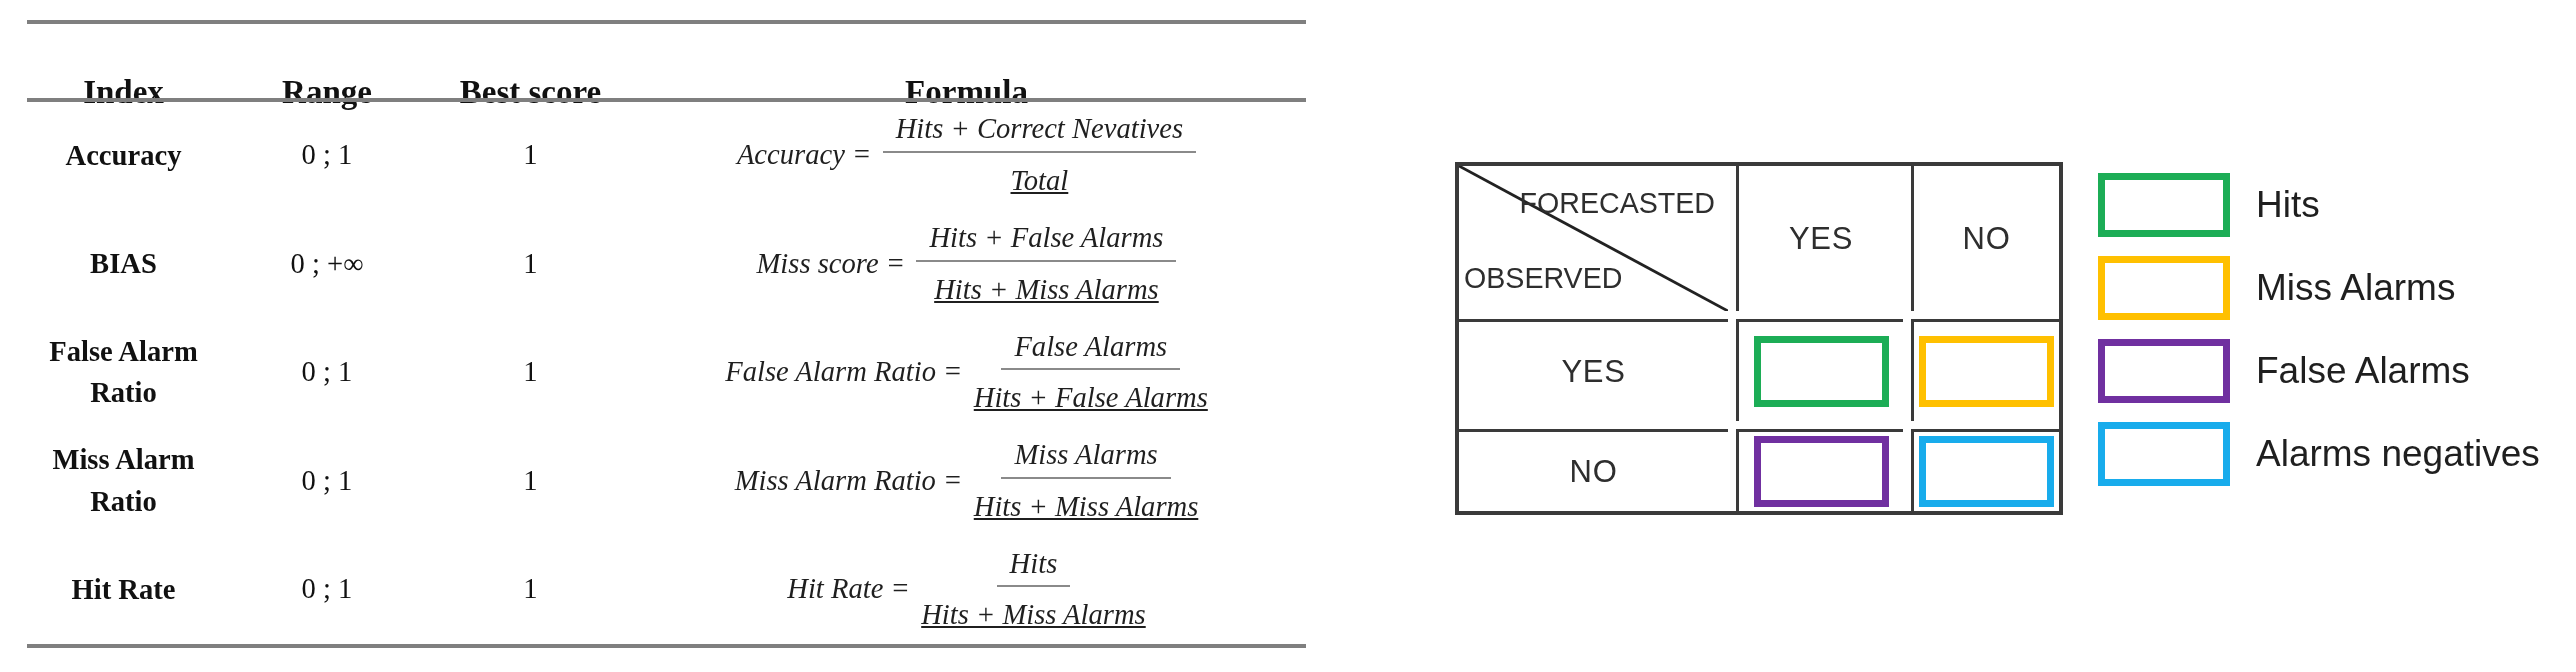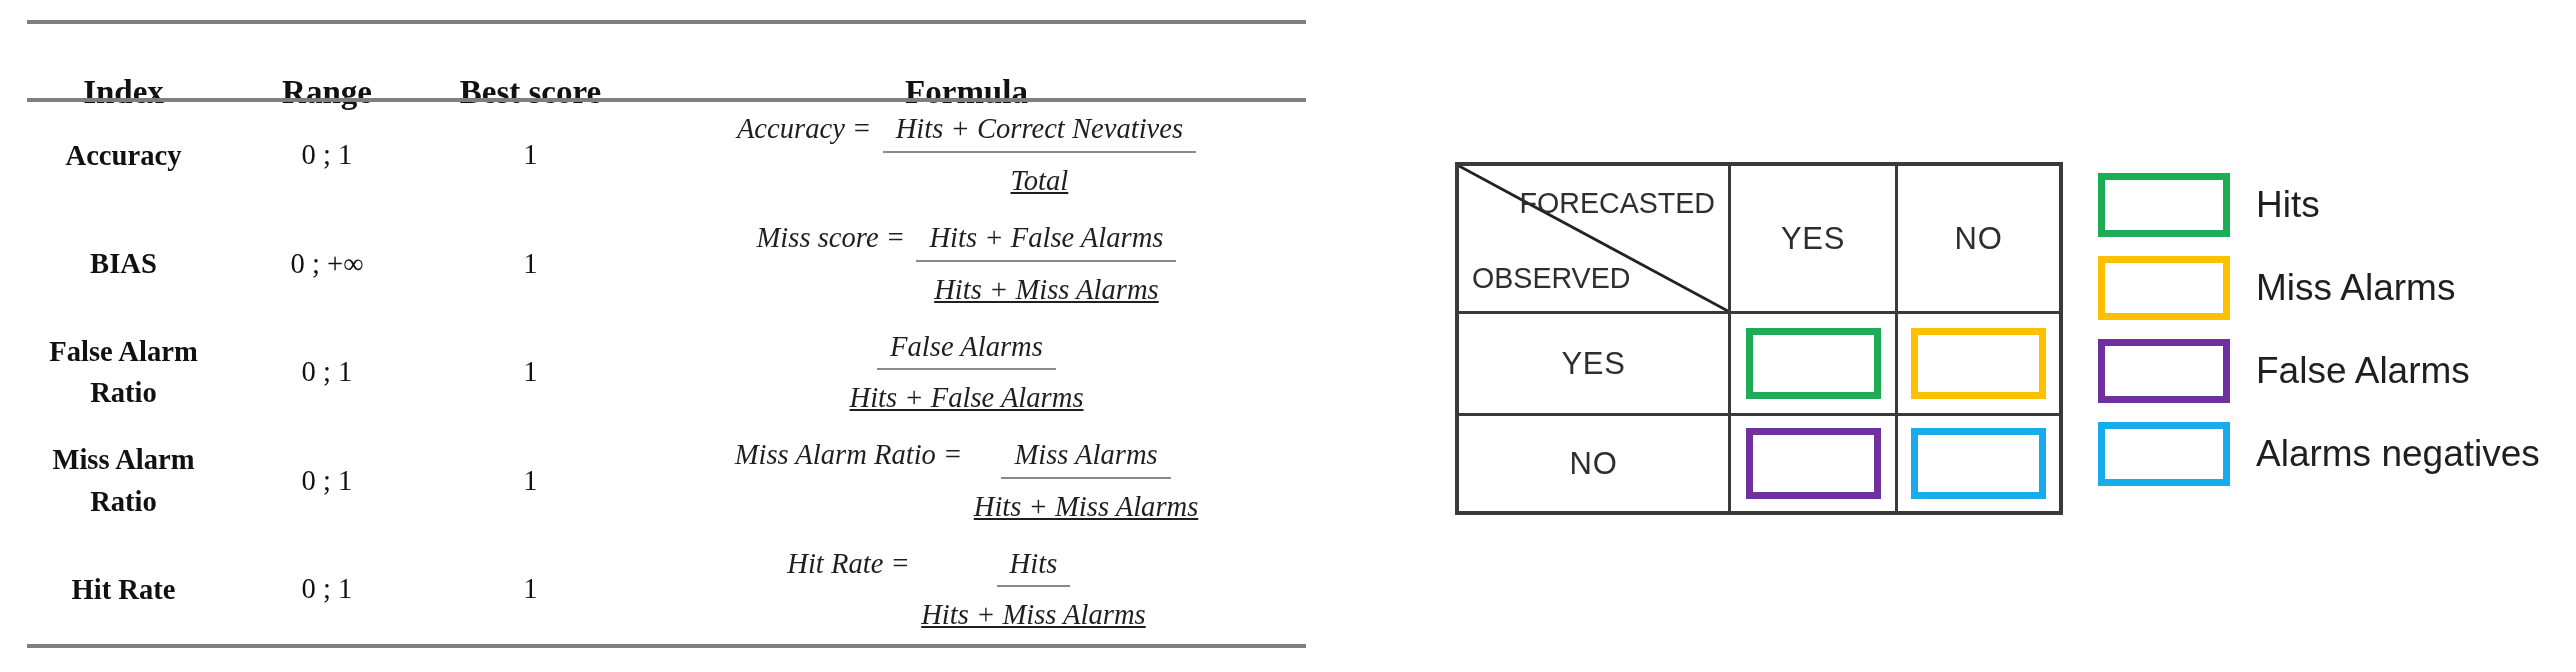--- a/index.html
+++ b/index.html
@@ -13,39 +13,39 @@
   .hrule.mid{top:78px;height:3.6px;}
   .hrule.bot{bottom:0;}
   .mhead{position:absolute;left:0;top:4.3px;width:100%;height:74px;
          display:grid;grid-template-columns:193px 214px 193px 1fr;align-items:center;margin-top:31px;}
   .mhead .hcell{font-weight:bold;font-size:33px;text-align:center;}
   .mbody{position:absolute;left:0;top:81px;bottom:4.3px;width:100%;
          display:grid;grid-template-rows:repeat(5,1fr);}
   .mrow{display:grid;grid-template-columns:193px 214px 193px 1fr;align-items:center;}
   .mcell{text-align:center;font-size:28.6px;}
   .mcell.idx{font-weight:bold;line-height:1.45;padding:0 7.1px;text-align:center;}
-  .eq{display:flex;justify-content:center;
+  .eq{display:flex;align-items:center;justify-content:center;
       font-style:italic;font-size:28.6px;color:#1f1f1f;}
   .eq .lhs{margin-right:11.4px;white-space:nowrap;}
   .frac{display:inline-flex;flex-direction:column;align-items:center;}
   .frac .fnum{padding:0 13px 5.7px 13px;border-bottom:2.9px solid #8a8a8a;white-space:nowrap;}
   .frac .fden{padding-top:12px;white-space:nowrap;text-decoration:underline;}
 
   
   #ctable{position:absolute;left:1455px;top:162px;width:608px;height:353px;
           border:4.3px solid #3a3a3a;box-sizing:border-box;background:#fff;
           display:grid;grid-template-columns:269px 167px 1fr;grid-template-rows:145px 102px 1fr;
           font-family:"Liberation Sans",sans-serif;color:#2e2e2e;}
   .ctcell{position:relative;display:flex;align-items:center;justify-content:center;box-sizing:border-box;}
   .bl{border-left:3.6px solid #3a3a3a;}
   .bt{border-top:3.6px solid #3a3a3a;}
   .cthead{font-size:31px;letter-spacing:0.7px;}
   .corner svg{position:absolute;inset:0;width:100%;height:100%;}
   .corner .lab-top{position:absolute;top:21.4px;right:13px;font-size:28.6px;}
-  .corner .lab-bot{position:absolute;bottom:15.7px;left:13px;font-size:28.6px;}
+  .corner .lab-bot{position:absolute;bottom:15.7px;left:5px;font-size:28.6px;}
   .cbox{width:121px;height:57px;border:7.1px solid #000;background:#fff;}
 
   
   #legend{position:absolute;left:2098px;top:173px;display:flex;flex-direction:column;gap:19px;
           font-family:"Liberation Sans",sans-serif;color:#1f1f1f;}
   .litem{display:flex;align-items:center;height:64px;}
   .lbox{width:118px;height:50px;border:7.1px solid #000;background:#fff;flex:0 0 auto;}
   .llab{margin-left:26px;font-size:37px;white-space:nowrap;}
 </style>
 </head>
@@ -91,20 +91,21 @@
             <span class="fden">Hits + Miss Alarms</span>
           </span>
         </div>
       </div>
 
       <div class="mrow">
         <div class="mcell idx">False Alarm Ratio</div>
         <div class="mcell">0 ; 1</div>
         <div class="mcell">1</div>
         <div class="eq">
+          <span class="lhs">False Alarm Ratio =</span>
           <span class="frac">
             <span class="fnum">False Alarms</span>
             <span class="fden">Hits + False Alarms</span>
           </span>
         </div>
       </div>
 
       <div class="mrow">
         <div class="mcell idx">Miss Alarm Ratio</div>
         <div class="mcell">0 ; 1</div>
@@ -129,21 +130,21 @@
             <span class="fden">Hits + Miss Alarms</span>
           </span>
         </div>
       </div>
 
     </div>
 
     <div class="hrule bot" style="background: rgb(127, 127, 127);"></div>
   </section>
 
-  <section id="ctable" style="border-color: rgb(58, 58, 58);">
+  <section id="ctable" style="border-color: rgb(58, 58, 58); gap: 8px;">
 
     <div class="ctcell corner">
       <svg viewBox="0 0 377 203" preserveAspectRatio="none">
         <line x1="0" y1="0" x2="377" y2="203" stroke="#222" stroke-width="4"></line>
       </svg>
       <span class="lab-top">FORECASTED</span>
       <span class="lab-bot">OBSERVED</span>
     </div>
     <div class="ctcell cthead bl">YES</div>
     <div class="ctcell cthead bl">NO</div>

